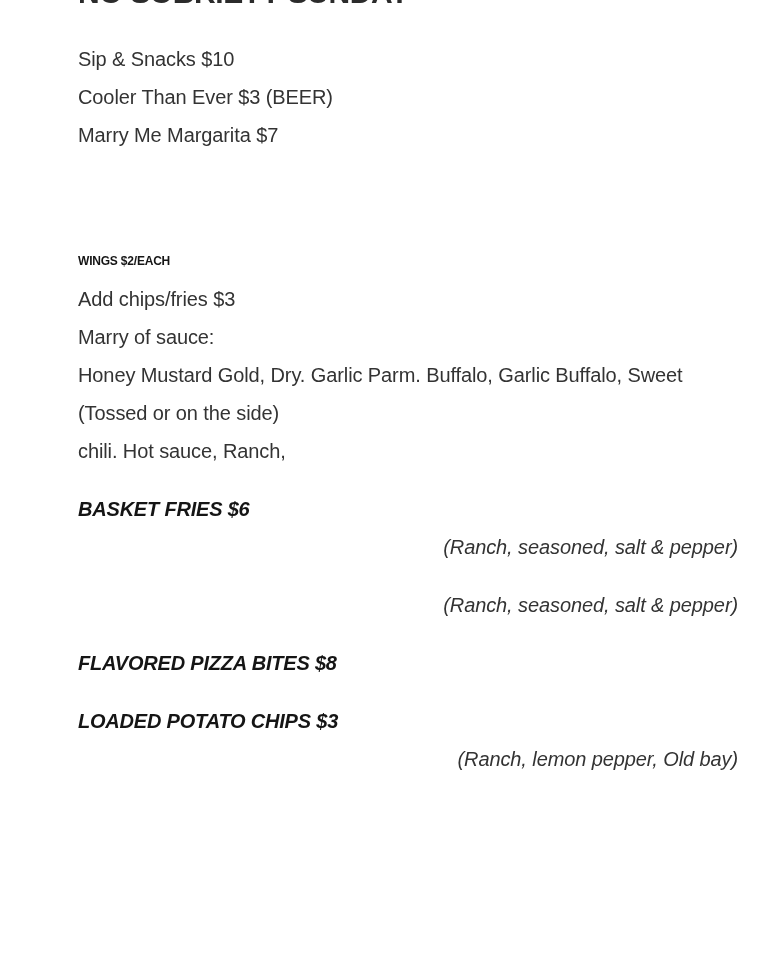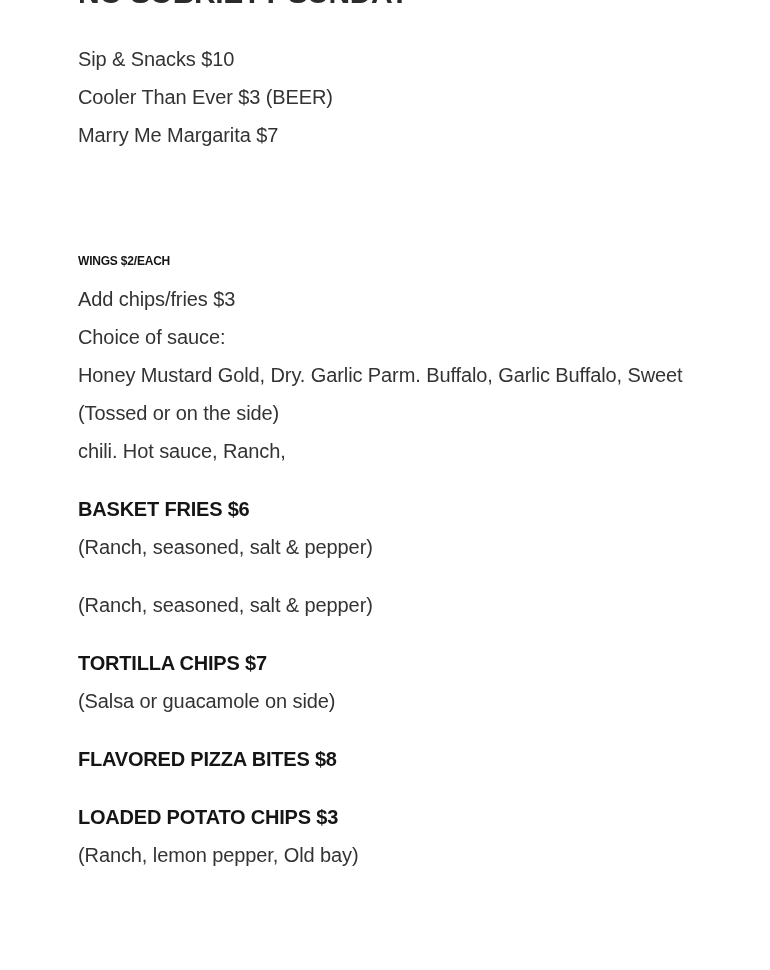--- a/index.html
+++ b/index.html
@@ -79,20 +79,21 @@
     letter-spacing: -0.1px;
     white-space: nowrap;
   }
 
   
   .food-list {
     position: absolute;
     left: 78px;
     top: 490px;
     width: 660px;
+    font-style: italic;
   }
   .food-item {
     margin-bottom: 20px;
   }
   .food-item:last-child {
     margin-bottom: 0;
   }
   .food-name {
     font-size: 20px;
     font-weight: 700;
@@ -101,57 +102,54 @@
     letter-spacing: -0.2px;
     white-space: nowrap;
   }
   .food-desc {
     font-size: 20px;
     font-weight: 300;
     color: #333333;
     line-height: 38px;
     letter-spacing: -0.1px;
     white-space: nowrap;
+    text-align: right;
   }
 </style>
 </head>
 <body>
 
 <div class="menu-page">
 
   <h1 class="menu-title">NO SOBRIETY SUNDAY</h1>
 
   <div class="drinks-block">
     <div class="drink-line">Sip &amp; Snacks $10</div>
     <div class="drink-line">Cooler Than Ever $3 (BEER)</div>
     <div class="drink-line">Marry Me Margarita $7</div>
   </div>
 
   <div class="wings-block">
     <div class="section-heading">WINGS $2/EACH</div>
     <div class="section-sub">Add chips/fries $3</div>
-    <div class="section-sub">Choice of sauce:</div>
+    <div class="section-sub">Marry of sauce:</div>
     <div class="section-sub">Honey Mustard Gold, Dry. Garlic Parm. Buffalo, Garlic Buffalo, Sweet</div>
     <div class="section-sub">(Tossed or on the side)</div>
     <div class="section-sub">chili. Hot sauce, Ranch,</div>
   </div>
 
   <div class="food-list">
     <div class="food-item">
       <div class="food-name">BASKET FRIES $6</div>
       <div class="food-desc">(Ranch, seasoned, salt &amp; pepper)</div>
     </div>
     <div class="food-item">
       <div class="food-desc">(Ranch, seasoned, salt &amp; pepper)</div>
     </div>
     <div class="food-item">
-      <div class="food-name">TORTILLA CHIPS $7</div>
-      <div class="food-desc">(Salsa or guacamole on side)</div>
-    </div>
-    <div class="food-item">
       <div class="food-name">FLAVORED PIZZA BITES $8</div>
     </div>
     <div class="food-item">
       <div class="food-name">LOADED POTATO CHIPS $3</div>
       <div class="food-desc">(Ranch, lemon pepper, Old bay)</div>
     </div>
   </div>
 
 </div>
 

